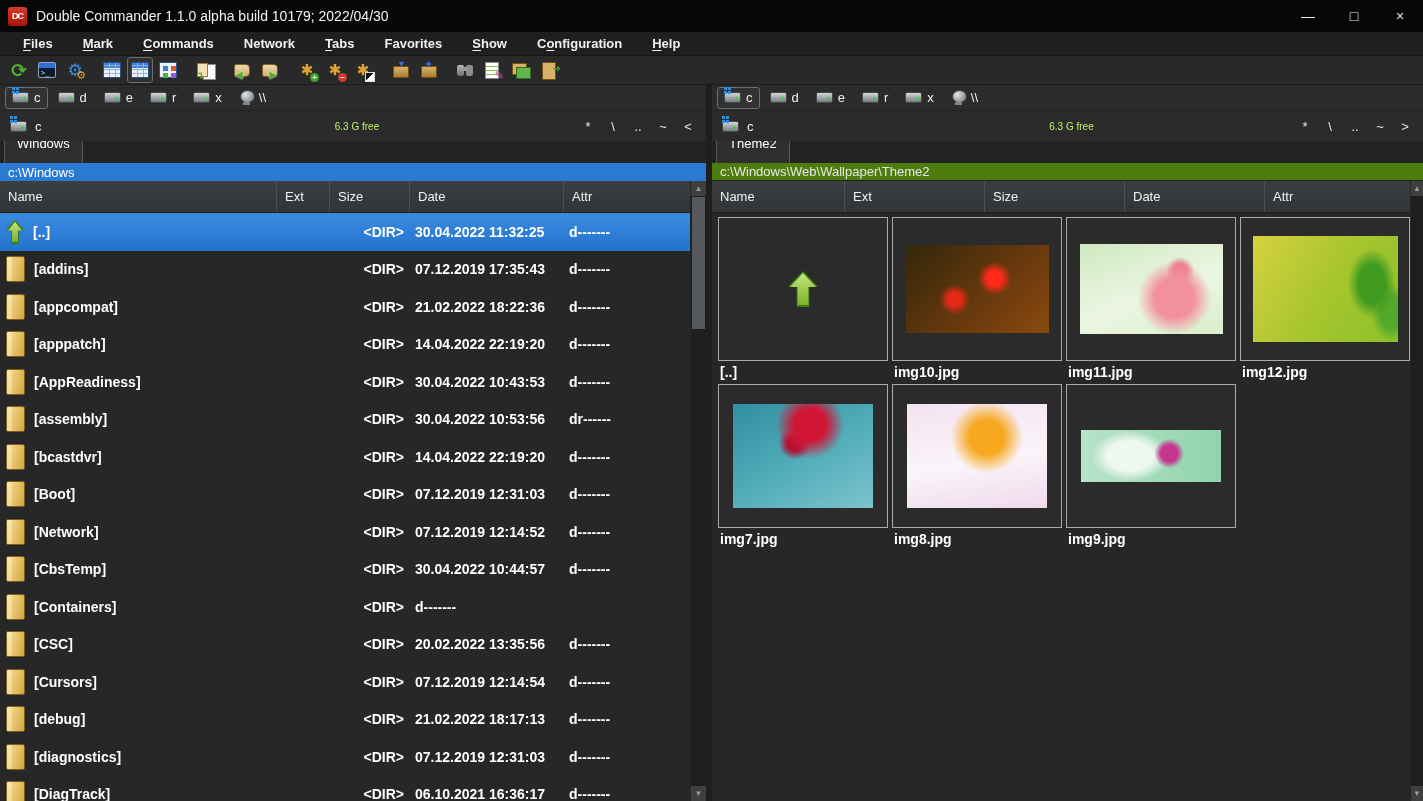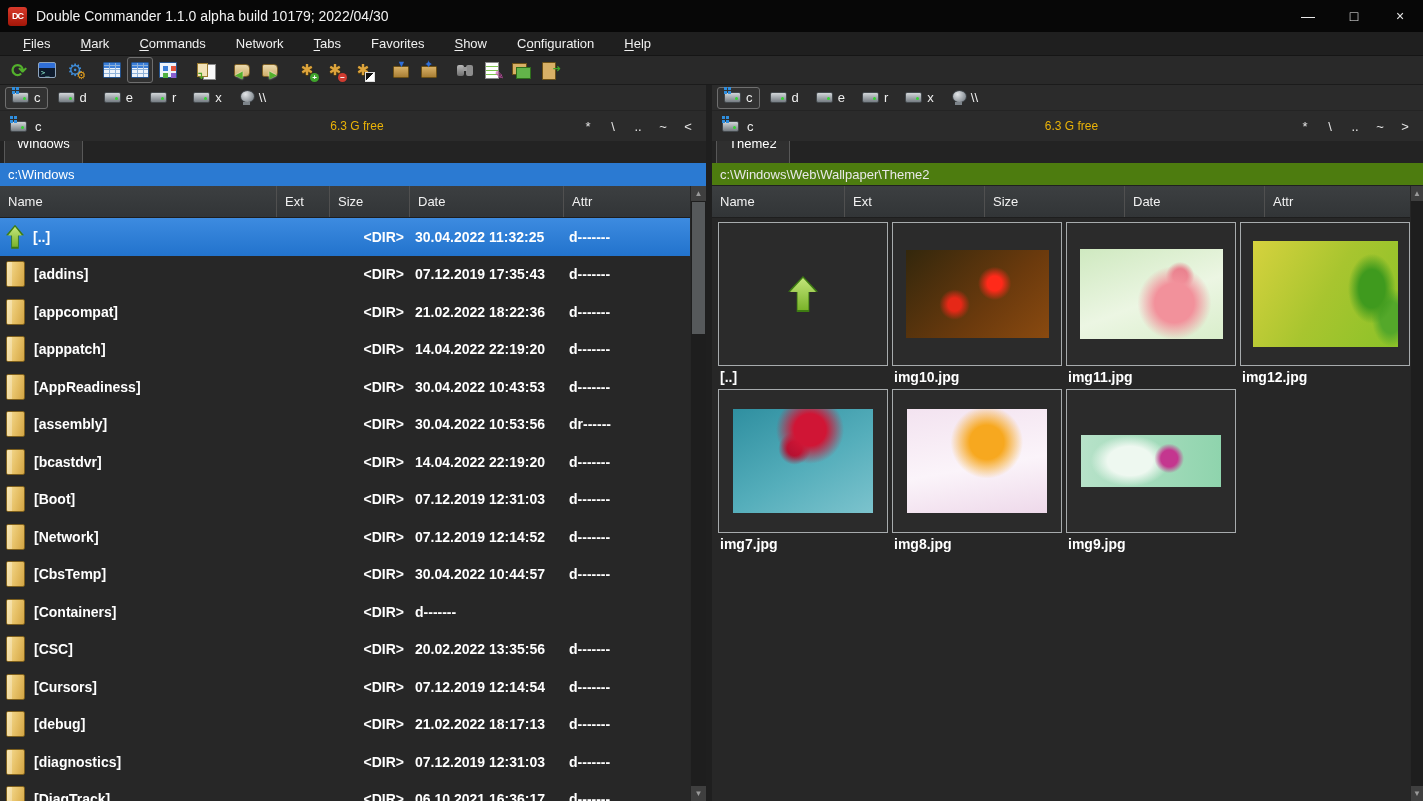--- a/index.html
+++ b/index.html
@@ -12,21 +12,21 @@
     border-radius:3px; color:#fff; font-size:9px; font-weight:bold; display:flex;
     align-items:center; justify-content:center; letter-spacing:-1px; }
   .wtitle { font-size:14px; color:#f2f2f2; }
   .wbtns { margin-left:auto; display:flex; height:100%; }
   .wbtn { width:46px; height:100%; display:flex; align-items:center; justify-content:center;
     font-size:14px; color:#e8e8e8; }
 
   
   .menubar { height:24px; background:#1f1f1f; display:flex; align-items:center; padding-left:8px;
     border-bottom:1px solid #151515; }
-  .mitem { padding:0 15px; font-size:13px; color:#f0f0f0; line-height:23px; }
+  .mitem { padding:0 15px; font-size:13px; color:#f0f0f0; line-height:23px;font-weight:bold; }
   .mitem u { text-underline-offset:2px; }
 
   
   .toolbar { height:29px; background:#292929; border-bottom:1px solid #1b1b1b;
     display:flex; align-items:center; padding-left:6px; }
   .tbtn { width:26px; height:26px; display:flex; align-items:center; justify-content:center;
     margin-right:2px; border:1px solid transparent; }
   .tbtn.gap { margin-left:9px; }
   .tbtn.pressed { border:1px solid #6e6e6e; border-radius:3px; background:#313131; }
   .ic { width:22px; height:22px; position:relative; display:flex; align-items:center; justify-content:center; }
@@ -99,29 +99,29 @@
     background:#35d435; border-radius:50%; }
   .winflag { position:absolute; left:-1px; top:-6px; width:3px; height:3px; background:#2f8ede;
     box-shadow:4px 0 #2f8ede,0 4px #2f8ede,4px 4px #2f8ede; }
   .netic { width:15px; height:15px; position:relative; }
   .netic::before { content:""; position:absolute; left:1px; top:0; width:13px; height:11px; border-radius:50%;
     background:radial-gradient(circle at 35% 30%,#e3e6e9,#8e959b 70%,#5f666c); border:1px solid #3d4246; }
   .netic::after { content:""; position:absolute; left:4px; bottom:0; width:7px; height:3px; background:#7d848a; }
 
   .phead { height:30px; display:flex; align-items:center; position:relative; background:#2b2b2b; }
   .phead .dwrap { display:flex; align-items:center; gap:8px; margin-left:10px; }
-  .freetxt { position:absolute; left:8px; right:0; text-align:center; font-size:12px; color:#eab308; pointer-events:none; }
+  .freetxt { position:absolute; left:8px; right:0; text-align:center; font-size:10px; color:#bef264; pointer-events:none; }
   .navbtns { margin-left:auto; margin-right:12px; display:flex; gap:13px; z-index:1; }
   .hbtn { font-size:13px; color:#e6e6e6; min-width:12px; text-align:center; }
 
   .tabrow { height:22px; background:#232323; display:flex; align-items:flex-end; padding-left:4px; }
   .tab { padding:3px 12px 12px; background:#2f2f2f; border:1px solid #585858; border-bottom:none;
     font-size:13px; color:#fff; }
 
-  .pathbar { height:23px; display:flex; align-items:center; padding-left:8px; font-size:13px; }
+  .pathbar { height:18px; display:flex; align-items:center; padding-left:8px; font-size:13px; }
   .lp .pathbar { background:#2b7ad2; color:#fff; }
   .rp .pathbar { background:#4d7c0f; color:#e8e8e8; border-bottom:1px solid #202020; }
 
   .body { flex:1; display:flex; overflow:hidden; }
   .contentcol { display:flex; flex-direction:column; overflow:hidden; }
   .lp .contentcol { width:690px; }
   .rp .contentcol { flex:1; }
 
   .colhead { height:32px; display:flex; background:linear-gradient(#3c3f41,#323537);
     border-bottom:1px solid #1e1e1e; flex:none; }

